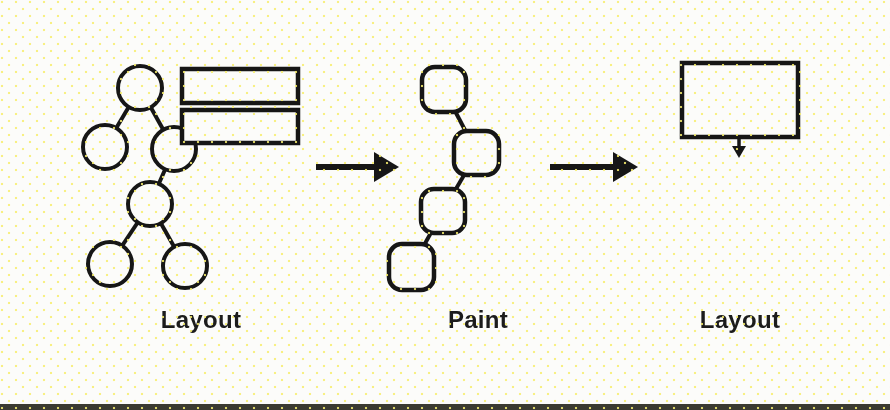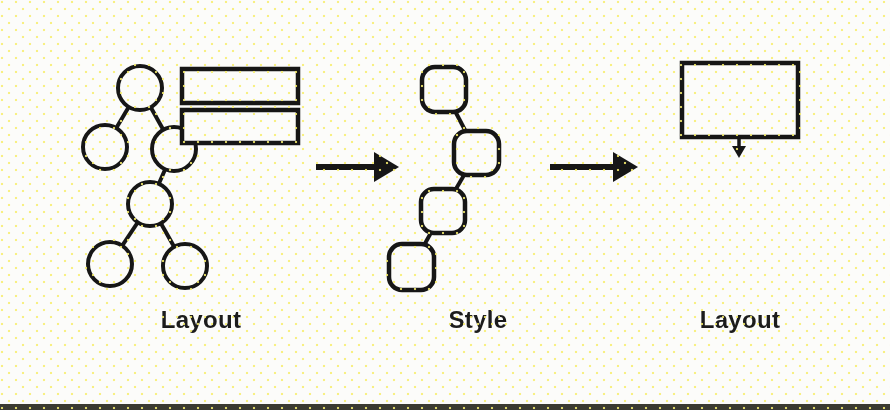--- a/index.html
+++ b/index.html
@@ -129,19 +129,19 @@
     <g>
       <rect class="box" x="682" y="63" width="116" height="74"></rect>
       <g>
         <line class="arrow-shaft-thin" x1="739" y1="136" x2="739" y2="148"></line>
         <polygon class="arrow-head" points="732,146 746,146 739,158"></polygon>
       </g>
     </g>
   </svg>
 
   <div class="stage-label" style="left:201px">Layout</div>
-  <div class="stage-label" style="left:478px">Style</div>
+  <div class="stage-label" style="left:478px">Paint</div>
   <div class="stage-label" style="left:740px">Layout</div>
 
   <div class="bottom-bar"></div>
 
   <div class="dots-overlay"></div>
 </div>
 
 </body></html>

